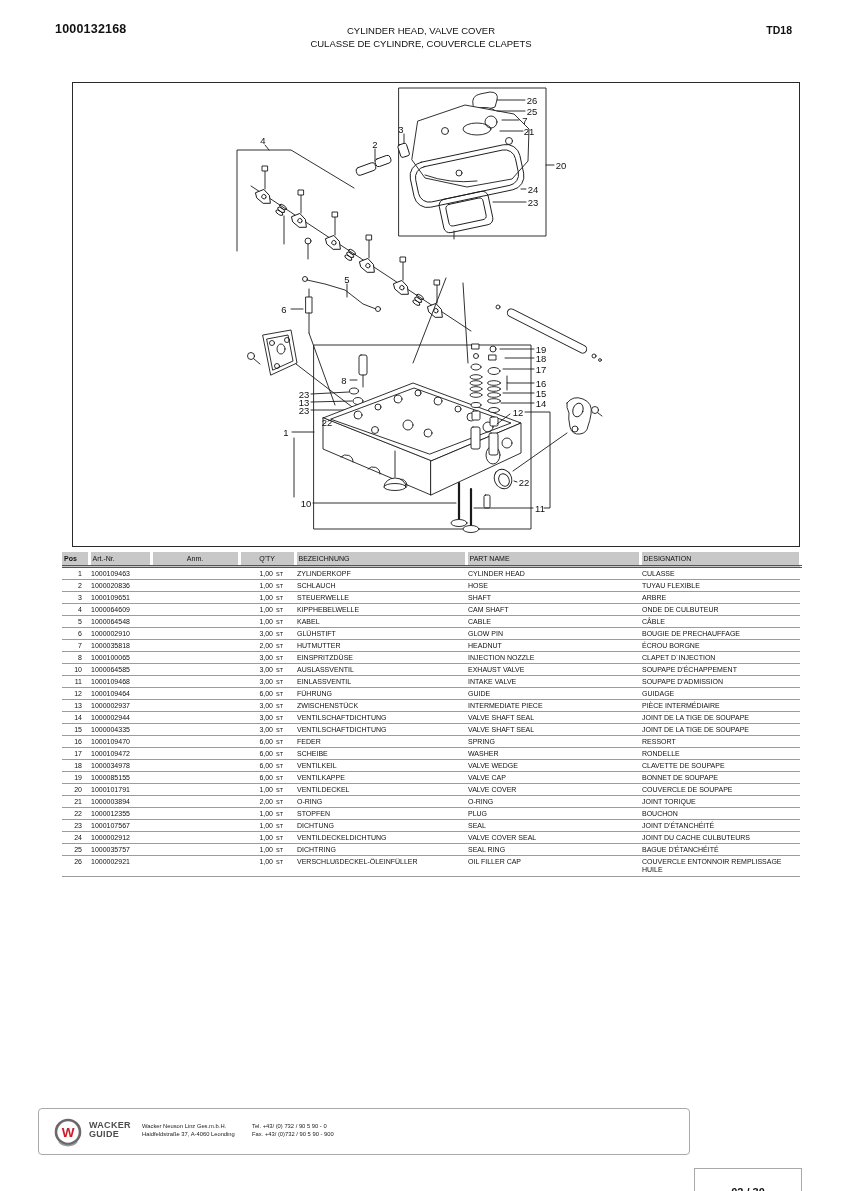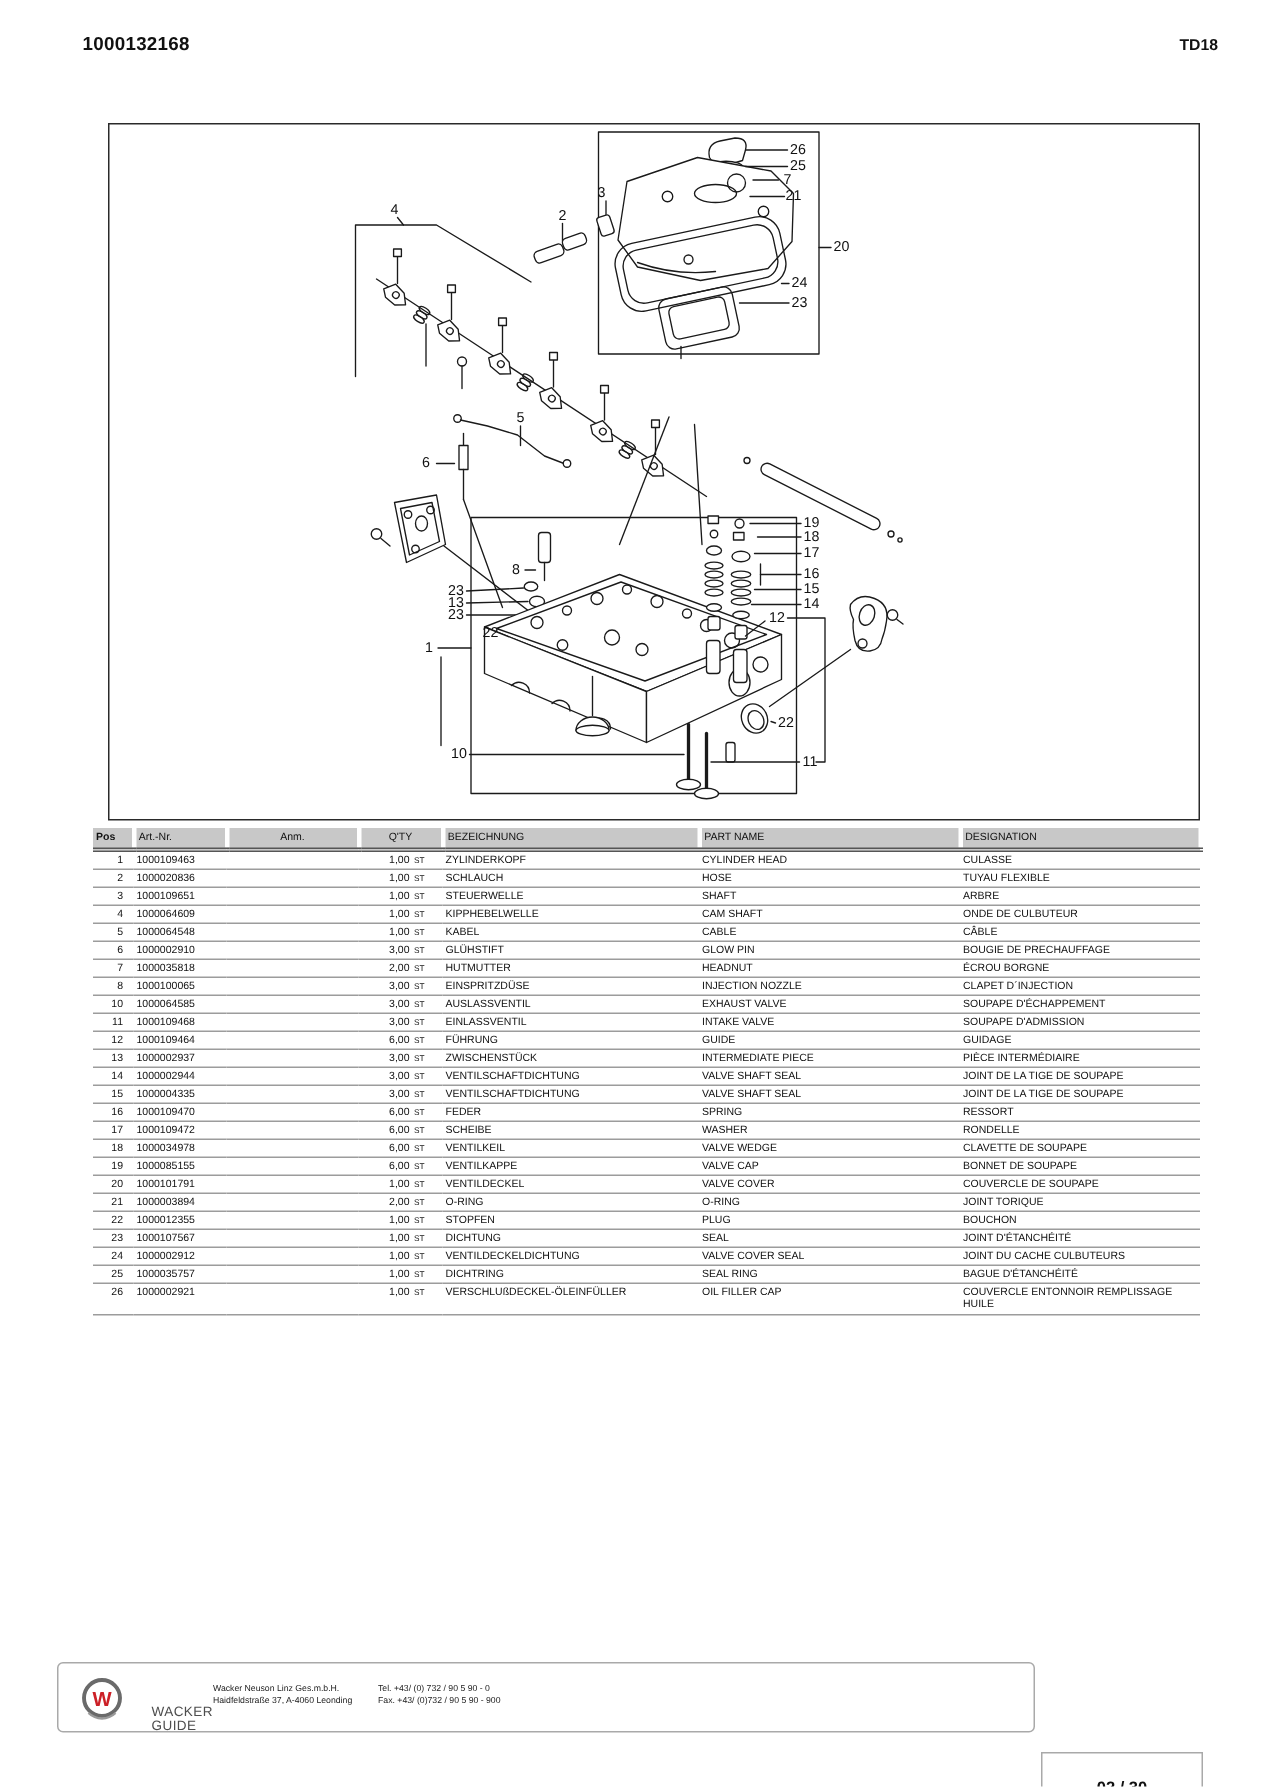--- a/index.html
+++ b/index.html
@@ -2,21 +2,21 @@
 <html><head>
 <meta charset="utf-8">
 <style>
   html,body{margin:0;padding:0;background:#fff;}
   body{width:842px;height:1191px;position:relative;font-family:"Liberation Sans",sans-serif;color:#111;overflow:hidden;}
   .abs{position:absolute;}
 
   
   #doc-number{left:55px;top:22px;font-size:12.5px;font-weight:bold;letter-spacing:.2px;}
   #title-block{left:0;top:24px;width:842px;text-align:center;font-size:9.5px;line-height:13px;}
-  #model-code{right:30px;top:24px;font-size:10.5px;font-weight:bold;}
+  #model-code{right:50px;top:24px;font-size:10.5px;font-weight:bold;}
 
   
   #diagram{left:72px;top:82px;width:726px;height:463px;border:1px solid #2a2a2a;}
   #diagram svg{position:absolute;left:0;top:0;}
   .callout{position:absolute;transform:translate(-50%,-50%);font-size:9.5px;color:#111;white-space:nowrap;}
 
   
   #parts-table{left:62px;top:552px;width:738px;}
   table{border-collapse:collapse;table-layout:fixed;width:738px;font-size:7px;}
   col.c-pos{width:27px;} col.c-art{width:62px;} col.c-anm{width:88px;}
@@ -30,30 +30,32 @@
   td.qty{text-align:left;}
   .qv{display:inline-block;width:32px;text-align:right;}
   .qu{font-size:5.5px;margin-left:3px;}
   td.des{white-space:pre-line;}
 
   
   #footer-bar{left:38px;top:1108px;width:650px;height:45px;border:1px solid #a9a9a9;border-radius:4px;}
   #page-box{left:694px;top:1168px;width:106px;height:46px;border:1px solid #a9a9a9;}
   #page-num{width:106px;text-align:center;line-height:46px;font-size:11px;font-weight:bold;}
   #logo-mark{left:14px;top:8px;}
-  #brand{left:62px;top:12px;font-size:9px;font-weight:normal;color:#4d4d4d;line-height:8.5px;letter-spacing:.3px;margin-top:16px;}
+  #brand{left:50px;top:12px;font-size:9px;font-weight:bold;color:#4d4d4d;line-height:8.5px;letter-spacing:.3px;}
   .addr{top:14px;font-size:5.8px;line-height:7.5px;color:#222;}
   #addr-block{left:103px;}
   #tel-block{left:213px;}
 </style>
 </head>
 <body>
 
 <div class="abs" id="doc-number">1000132168</div>
 <div class="abs" id="title-block">
+  <div>CYLINDER HEAD, VALVE COVER</div>
+  <div>CULASSE DE CYLINDRE, COUVERCLE CLAPETS</div>
 </div>
 <div class="abs" id="model-code">TD18</div>
 
 <div class="abs" id="diagram">
   <svg width="726" height="463" viewBox="0 0 726 463" fill="none" stroke="#1a1a1a" stroke-width="0.9" stroke-linecap="round" stroke-linejoin="round">
     <defs>
       <g id="rocker">
           <path d="M-9,3 L-4,-4 L4,-2 L9,4 L3,8 L-5,7 Z" fill="#fff"></path>
           <circle cx="0" cy="2" r="2.2" fill="#fff"></circle>
         </g>

